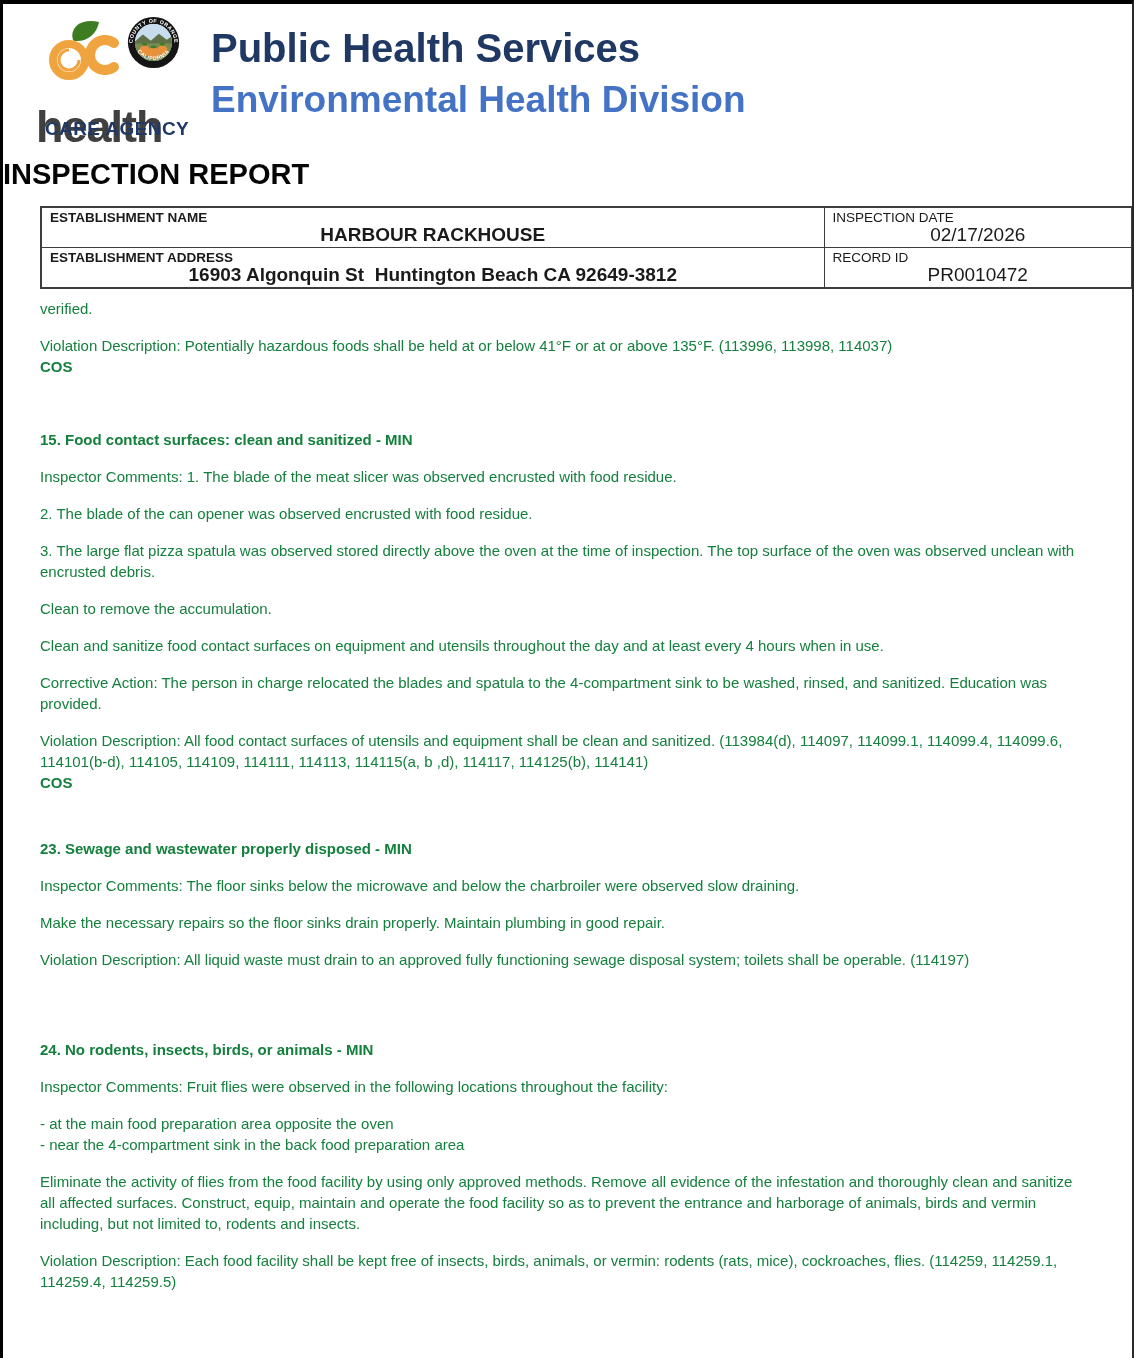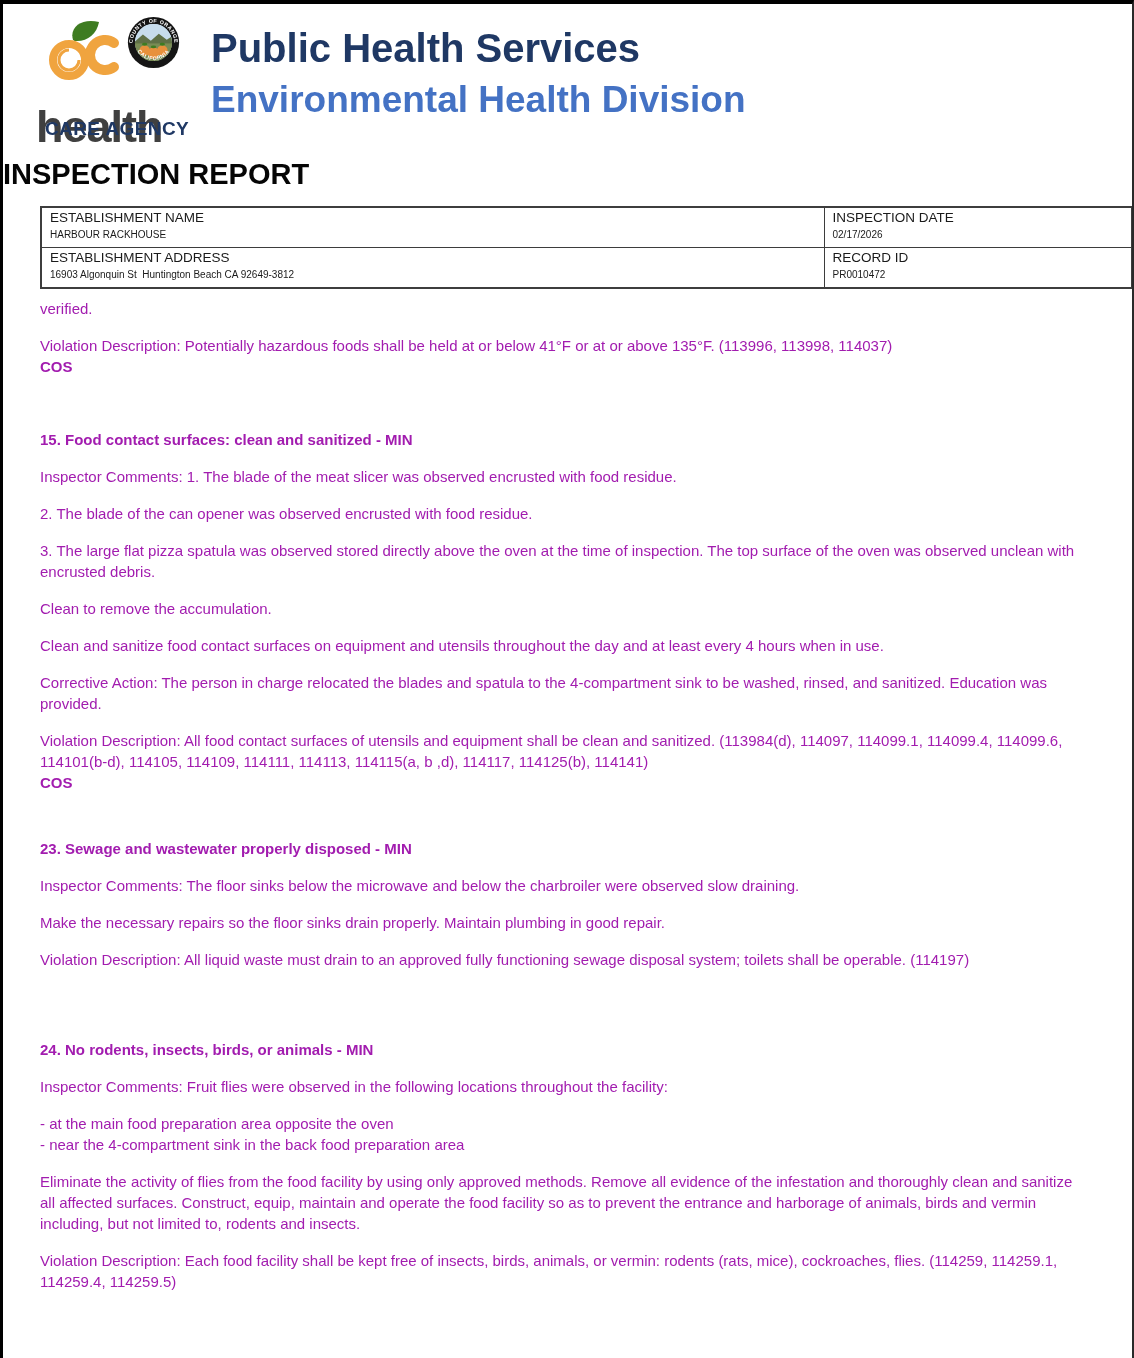--- a/index.html
+++ b/index.html
@@ -21,26 +21,26 @@
   .titles { padding-top:8px; margin-left:14px; }
   .t1 { font-size:40px; font-weight:700; color:#1F3864; line-height:1.1; }
   .t2 { font-size:37px; font-weight:700; color:#4472C4; line-height:1.1; margin-top:10px; }
   
   .report-title { text-align:left; font-size:29px; font-weight:700; color:#050505;
     margin-top:8px; line-height:32px; }
   
   table.info { border-collapse:collapse; margin:16px 34px 0 37px; width:1063px;
     border:2px solid #3d3d3d; table-layout:fixed; }
   table.info td { border:1.5px solid #3d3d3d; padding:2px 8px 3px; vertical-align:top; }
-  td.c-left { width:783px; }
+  td.c-left { width:783px;font-weight:bold; }
   td.c-right { width:308px; }
   .lbl { font-size:13.5px; line-height:16px; color:#1a1a1a; }
-  .val { font-size:10px; line-height:18px; color:#1a1a1a; white-space:pre-wrap; }
+  .val { font-size:19px; line-height:18px; color:#1a1a1a; white-space:pre-wrap;text-align:center; }
   
-  .bodytext { margin:9px 43px 0 37px; font-size:15px; line-height:21px; color:#a21caf; }
+  .bodytext { margin:9px 43px 0 37px; font-size:15px; line-height:21px; color:#15803d; }
   .bodytext p { margin:0 0 16px; }
   .nv { margin-bottom:0 !important; }
   .pre-gap { margin-top:15px; }
   .cos { font-weight:700; margin:0 0 16px; line-height:21px; }
   .sec { font-weight:700; font-size:15px; line-height:21px; margin:0 0 16px; }
   .g52 { margin-top:52px; }
   .g45 { margin-top:45px; }
   .g69 { margin-top:69px; }
   .list { margin:0 0 16px; }
   .list div { line-height:21px; }

